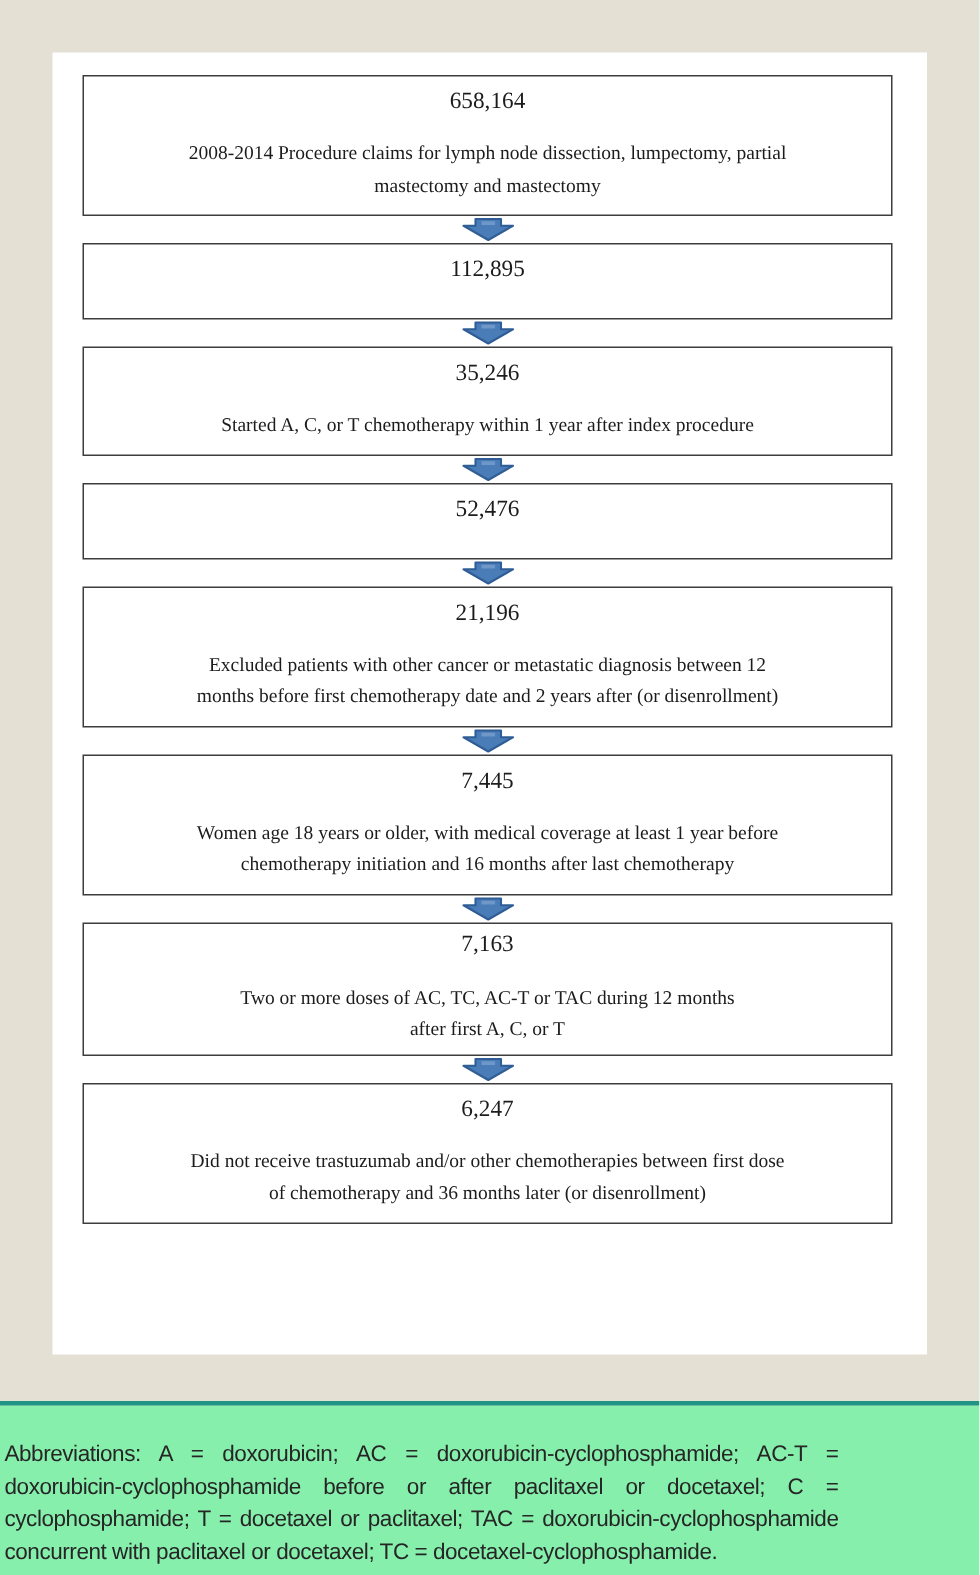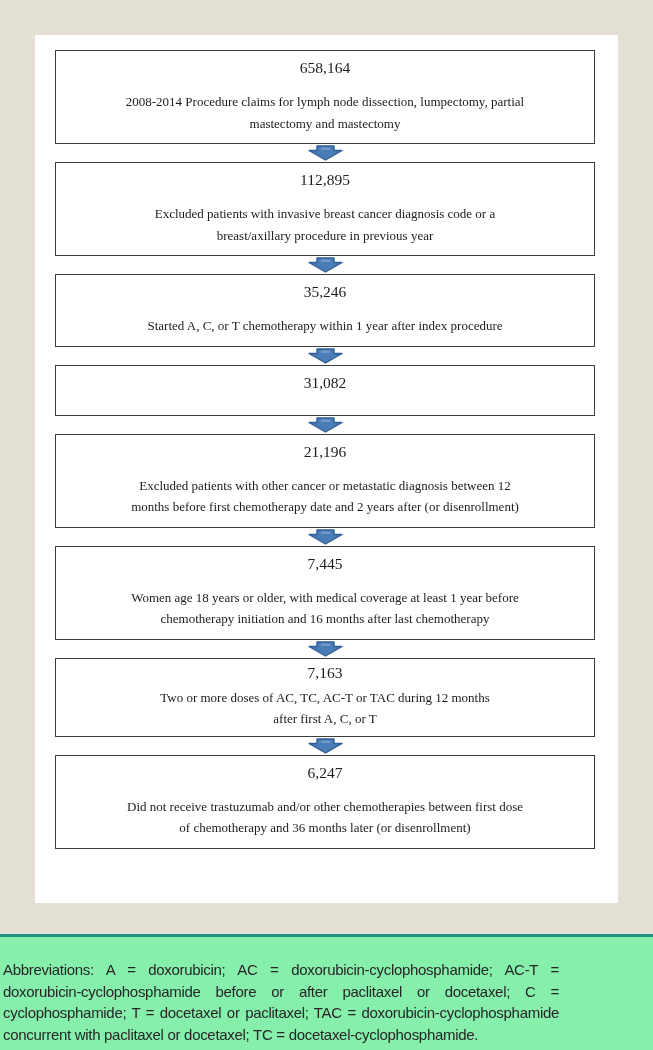--- a/index.html
+++ b/index.html
@@ -51,21 +51,21 @@
   }
   .card .desc {
     font-size: 13px;
     line-height: 21.5px;
     white-space: pre-line;
   }
   .card.tight {
     padding: 4px 6px 6px 6px;
   }
   .card.tight .count {
-    margin-bottom: 4px;
+    margin-bottom: 14px;
     font-family: Liberation Serif, serif;
   }
   .arrow-wrap {
     height: 18px;
     display: flex;
     align-items: center;
     justify-content: center;
     flex: none;
   }
   .footnote {
@@ -94,41 +94,39 @@
 mastectomy and mastectomy</div>
           </div>
           <div class="arrow-wrap">
             <svg width="35" height="16" viewBox="0 0 35 16">
               <path d="M9 1 L26 1 L26 5.5 L34 5.5 L17.5 15 L1 5.5 L9 5.5 Z" fill="#4a7cb8" stroke="#2f5e96" stroke-width="1.4" stroke-linejoin="round"></path>
               <path d="M13 2.5 L22 2.5 L22 5 L13 5 Z" fill="#6f97c8"></path>
             </svg>
           </div>
           <div class="card">
             <div class="count">112,895</div>
-            <div class="desc">Excluded patients with invasive breast cancer diagnosis code or a
-breast/axillary procedure in previous year</div>
           </div>
           <div class="arrow-wrap">
             <svg width="35" height="16" viewBox="0 0 35 16">
               <path d="M9 1 L26 1 L26 5.5 L34 5.5 L17.5 15 L1 5.5 L9 5.5 Z" fill="#4a7cb8" stroke="#2f5e96" stroke-width="1.4" stroke-linejoin="round"></path>
               <path d="M13 2.5 L22 2.5 L22 5 L13 5 Z" fill="#6f97c8"></path>
             </svg>
           </div>
           <div class="card">
             <div class="count">35,246</div>
             <div class="desc">Started A, C, or T chemotherapy within 1 year after index procedure</div>
           </div>
           <div class="arrow-wrap">
             <svg width="35" height="16" viewBox="0 0 35 16">
               <path d="M9 1 L26 1 L26 5.5 L34 5.5 L17.5 15 L1 5.5 L9 5.5 Z" fill="#4a7cb8" stroke="#2f5e96" stroke-width="1.4" stroke-linejoin="round"></path>
               <path d="M13 2.5 L22 2.5 L22 5 L13 5 Z" fill="#6f97c8"></path>
             </svg>
           </div>
           <div class="card">
-            <div class="count">31,082</div>
+            <div class="count">52,476</div>
           </div>
           <div class="arrow-wrap">
             <svg width="35" height="16" viewBox="0 0 35 16">
               <path d="M9 1 L26 1 L26 5.5 L34 5.5 L17.5 15 L1 5.5 L9 5.5 Z" fill="#4a7cb8" stroke="#2f5e96" stroke-width="1.4" stroke-linejoin="round"></path>
               <path d="M13 2.5 L22 2.5 L22 5 L13 5 Z" fill="#6f97c8"></path>
             </svg>
           </div>
           <div class="card">
             <div class="count">21,196</div>
             <div class="desc">Excluded patients with other cancer or metastatic diagnosis between 12

